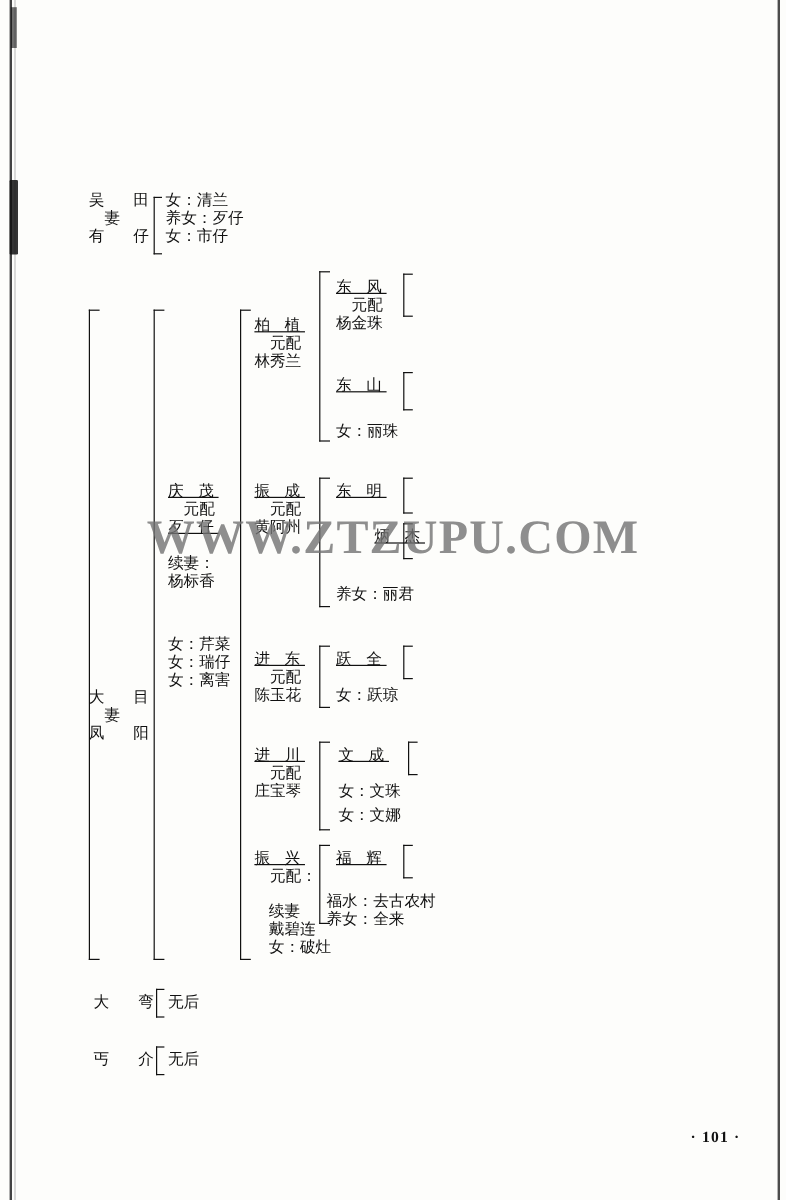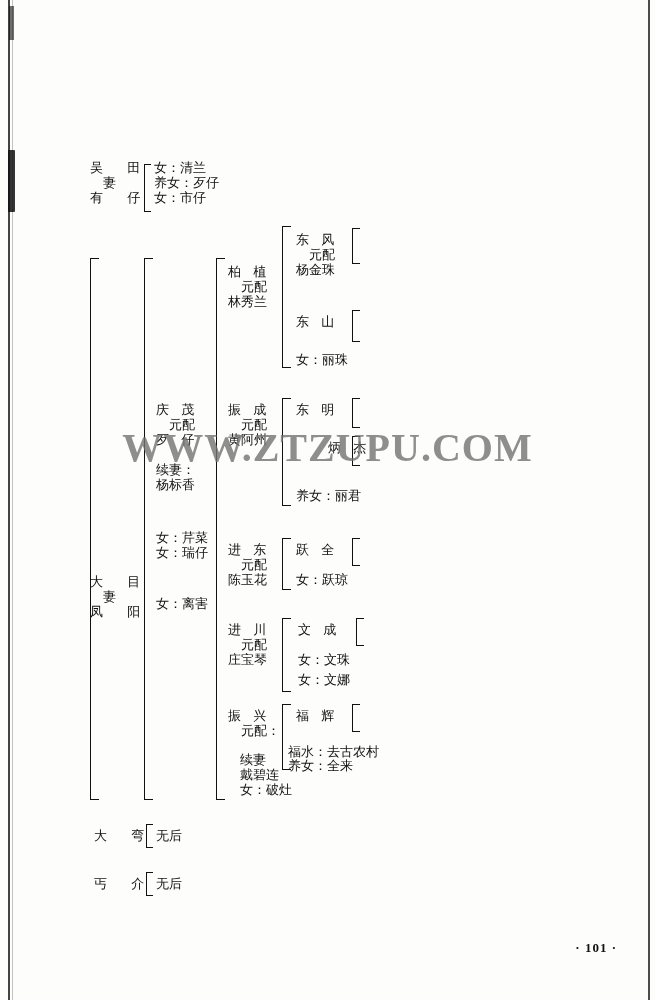--- a/index.html
+++ b/index.html
@@ -50,32 +50,32 @@
   .wm-url {
     font-size:40px; letter-spacing:1px;
     color:#737373; opacity:.8;
     font-family:"Liberation Serif", serif;
     font-weight:bold;
     margin-top:-6px;
     white-space:nowrap;
   }
 
   
-  .chart { position:absolute; left:16px; top:0; width:546px; height:1000px; }
+  .chart { position:absolute; left:0; top:0; width:546px; height:1000px; }
 
   .nd {
     position:absolute;
     font-size:13px;
     line-height:15px;
     white-space:nowrap;
     color:#111;
   }
   .nd .ln { display:block; }
   .sp2 { letter-spacing:10px; }
-  .sp1 { letter-spacing:4px; }
+  .sp1 { letter-spacing:4px;text-decoration:underline; }
   .ind { padding-left:13px; }
 
   
   .vbar {
     position:absolute;
     border-left:1.4px solid #111;
     border-top:1.4px solid #111;
     border-bottom:1.4px solid #111;
   }
   
@@ -140,21 +140,21 @@
       <span class="ln">续妻：</span>
       <span class="ln">杨标香</span>
     </div>
 
     <div class="nd" style="left:140px; top:530px;">
       <span class="ln">女：芹菜</span>
     </div>
     <div class="nd" style="left:140px; top:545px;">
       <span class="ln">女：瑞仔</span>
     </div>
-    <div class="nd" style="left:140px; top:560px;margin-top:36px;">
+    <div class="nd" style="left:140px; top:560px;">
       <span class="ln">女：离害</span>
     </div>
 
     <div class="vbar" style="left:200px; top:258px; width:8px; height:540px;"></div>
 
     <div class="nd" style="left:212px; top:264px;">
       <span class="ln sp1">柏 植</span>
       <span class="ln ind">元配</span>
       <span class="ln">林秀兰</span>
     </div>

